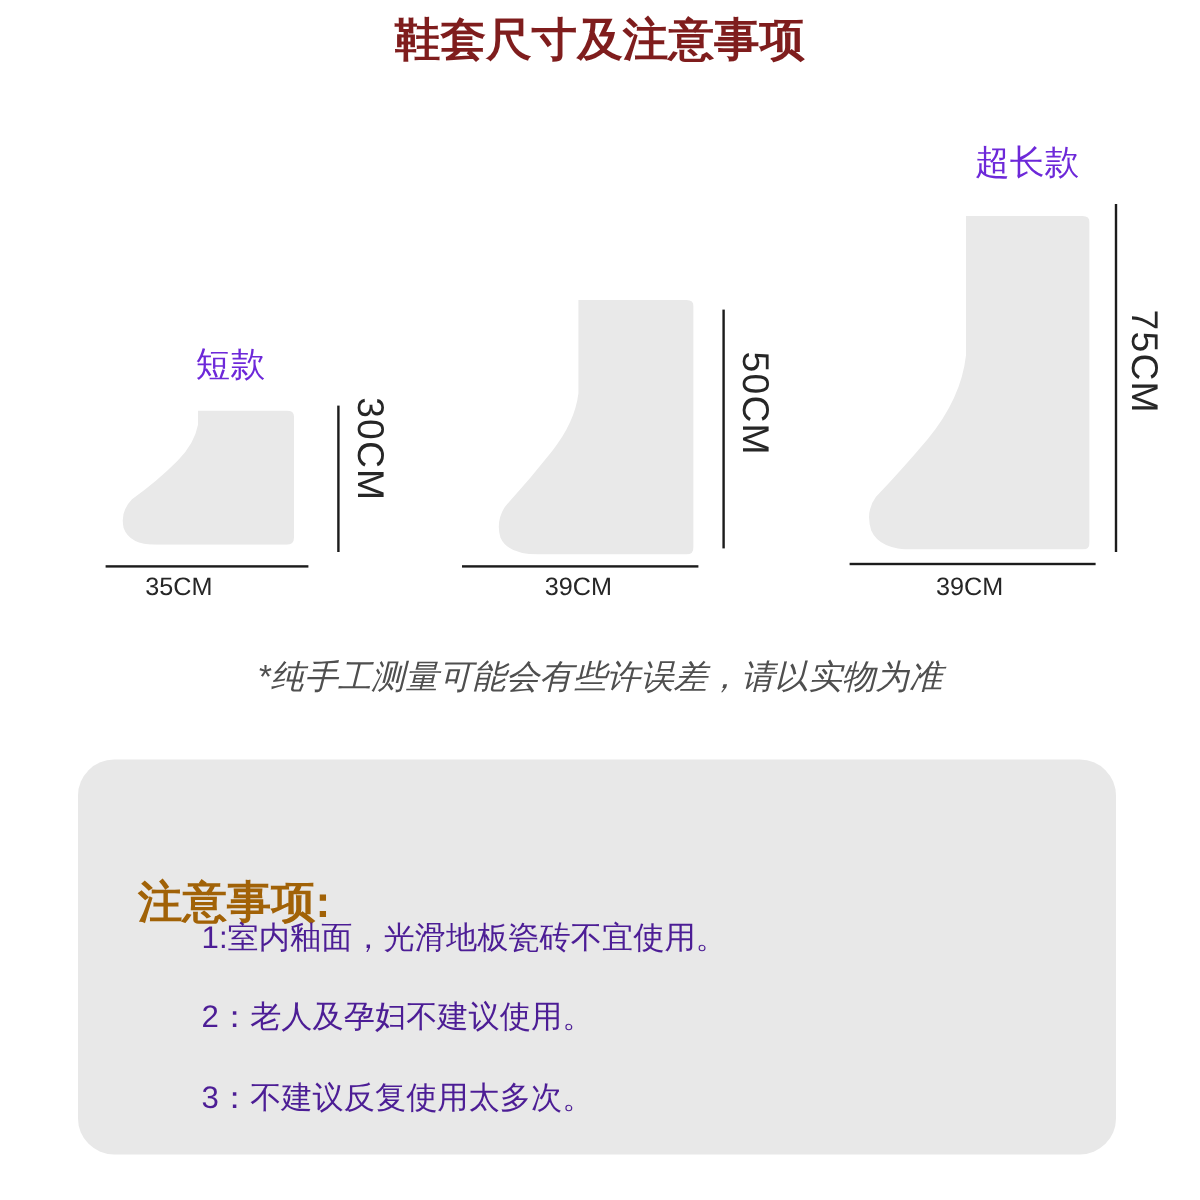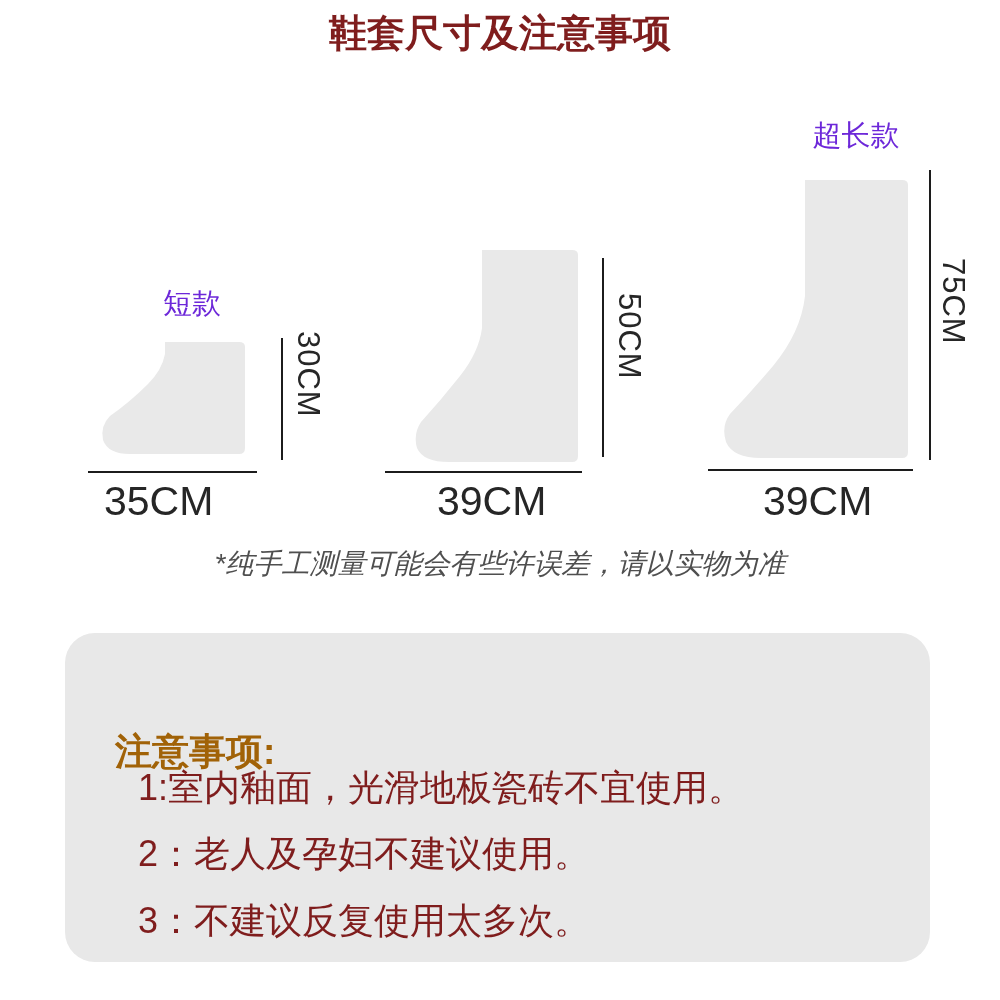--- a/index.html
+++ b/index.html
@@ -16,34 +16,34 @@
   #boot-long {left:413px;top:250px;}
   #boot-xl   {left:721px;top:180px;}
   .hline{position:absolute;height:2px;}
   #hline-short{left:88px; top:471px;width:169px;}
   #hline-long {left:385px;top:471px;width:197px;}
   #hline-xl   {left:708px;top:469px;width:205px;}
   .vline{position:absolute;width:2px;}
   #vline-short{left:281px;top:338px;height:122px;}
   #vline-long {left:602px;top:258px;height:199px;}
   #vline-xl   {left:929px;top:170px;height:290px;}
-  .wdim{position:absolute;font-size:41px;color:#262626;width:90px;text-align:center;}
+  .wdim{position:absolute;font-size:21px;color:#262626;width:90px;text-align:center;}
   #wdim-short{left:104px;top:478px;}
   #wdim-long {left:437px;top:478px;}
   #wdim-xl   {left:763px;top:478px;}
   .hdim{position:absolute;font-size:31px;color:#262626;
         writing-mode:vertical-rl;text-orientation:mixed;letter-spacing:1px;}
   #hdim-short{left:290px;top:331px;}
   #hdim-long {left:611px;top:293px;}
   #hdim-xl   {left:935px;top:258px;}
   .note{position:absolute;top:545px;left:0;width:1000px;text-align:center;
         font-size:28px;color:#4f4f4f;font-style:italic;}
   .notice-box{position:absolute;left:65px;top:633px;width:865px;height:329px;border-radius:30px;}
   .notice-heading{position:absolute;left:50px;top:46px;font-size:37px;font-weight:bold;color:#a16207;margin-top:48px;}
-  .notice-item{position:absolute;left:73px;font-size:36px;color:#7f1d1d;}
+  .notice-item{position:absolute;left:103px;font-size:26px;color:#4c1d95;}
   #notice-item-0{top:131px;}
   #notice-item-1{top:197px;}
   #notice-item-2{top:264px;}
 </style>
 </head>
 <body>
 
 <div class="page">
 
   <div class="page-title">鞋套尺寸及注意事项</div>

